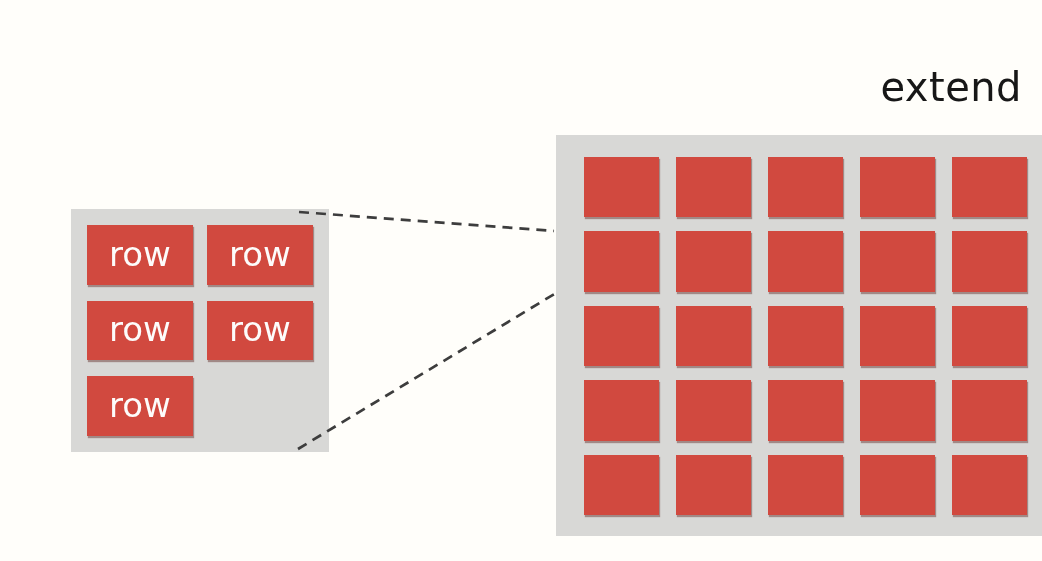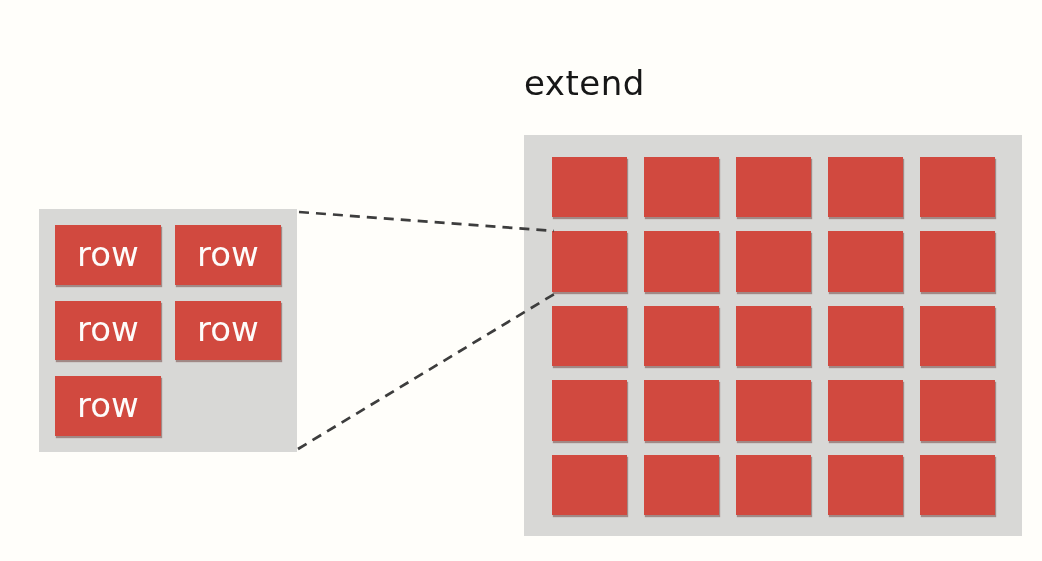--- a/index.html
+++ b/index.html
@@ -17,31 +17,32 @@
     font-family:"DejaVu Sans","Liberation Sans",sans-serif;
     position:relative;
   }
   .canvas{
     position:absolute;left:0;top:0;width:1042px;height:561px;
     background:var(--background);
   }
   .label{
     position:absolute;
     color:var(--label-text);
-    font-size:34px;
+    font-size:40px;
     line-height:1.15;
-    text-align:left;
+    text-align:right;
     letter-spacing:0.5px;
   }
   .page-label{left:39px;top:146px;width:258px;}
   .extend-label{left:524px;top:64px;width:498px;}
   .panel{
     position:absolute;
     background:var(--panel);
     display:grid;
+    margin-left:32px;
   }
   .page-panel{
     left:39px;top:209px;width:258px;height:243px;
     grid-template-columns:repeat(2,1fr);
     grid-template-rows:repeat(3,1fr);
     gap:16px 14px;
     padding:16px;
   }
   .extend-panel{
     left:524px;top:135px;width:498px;height:401px;

